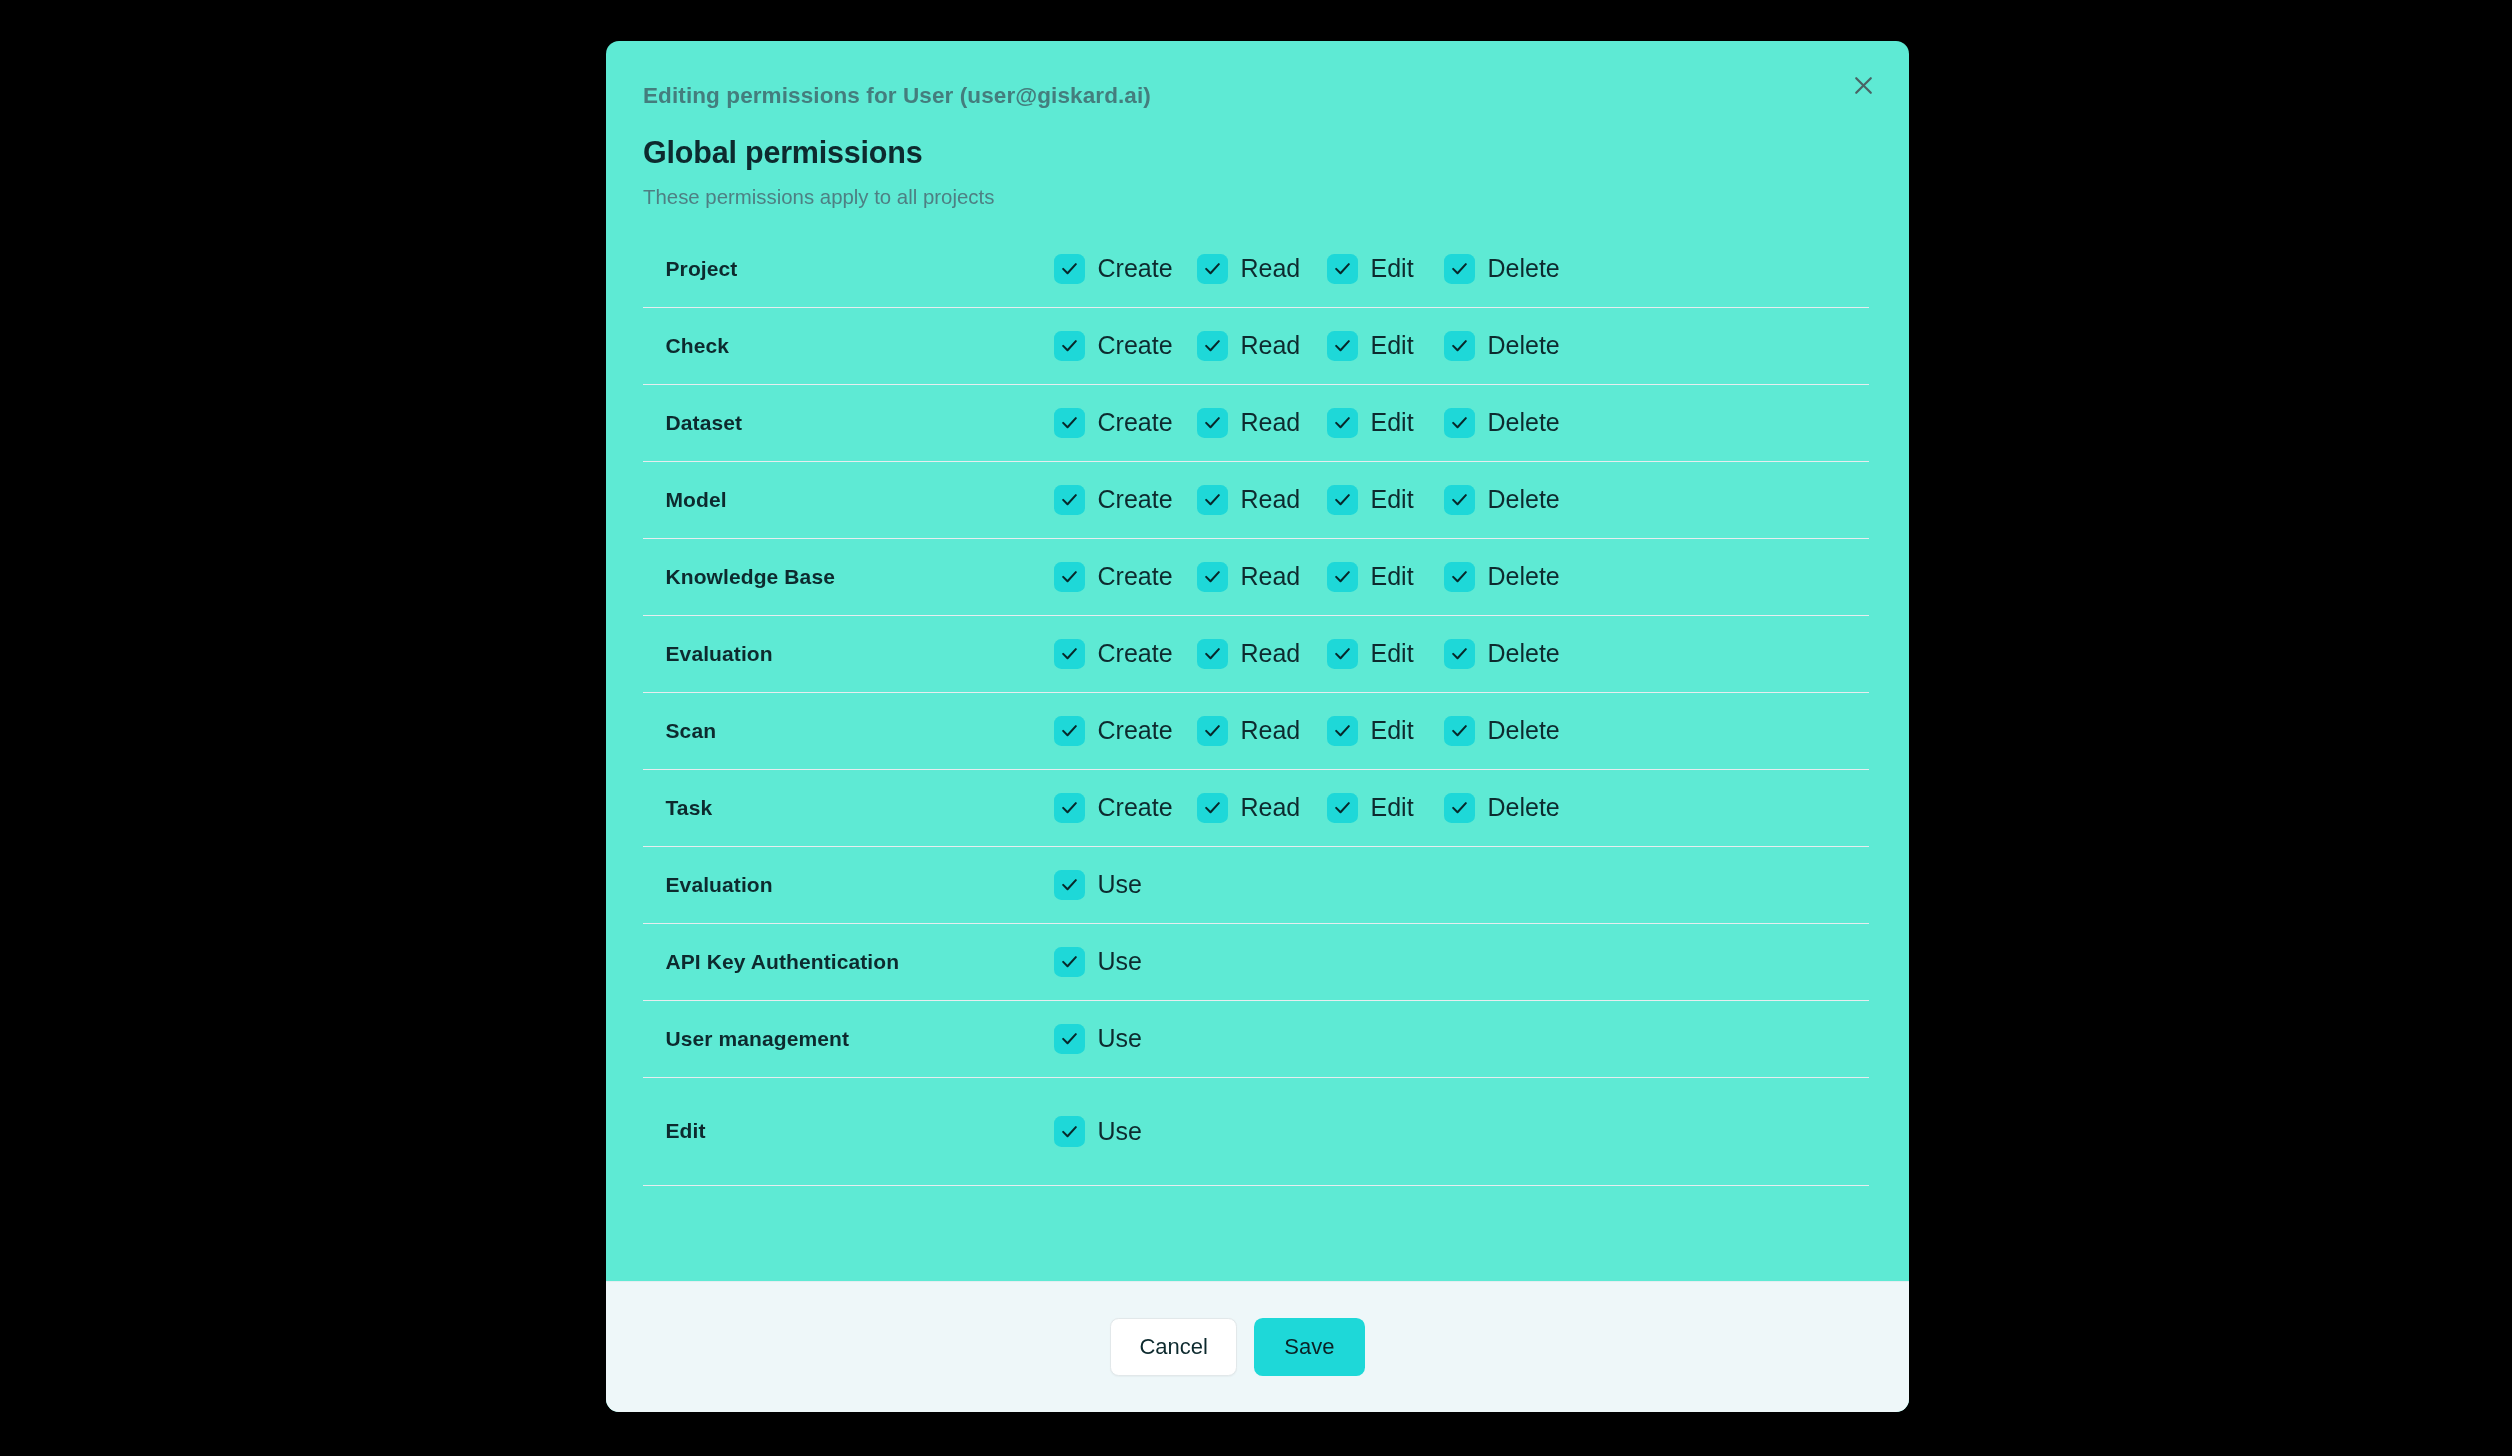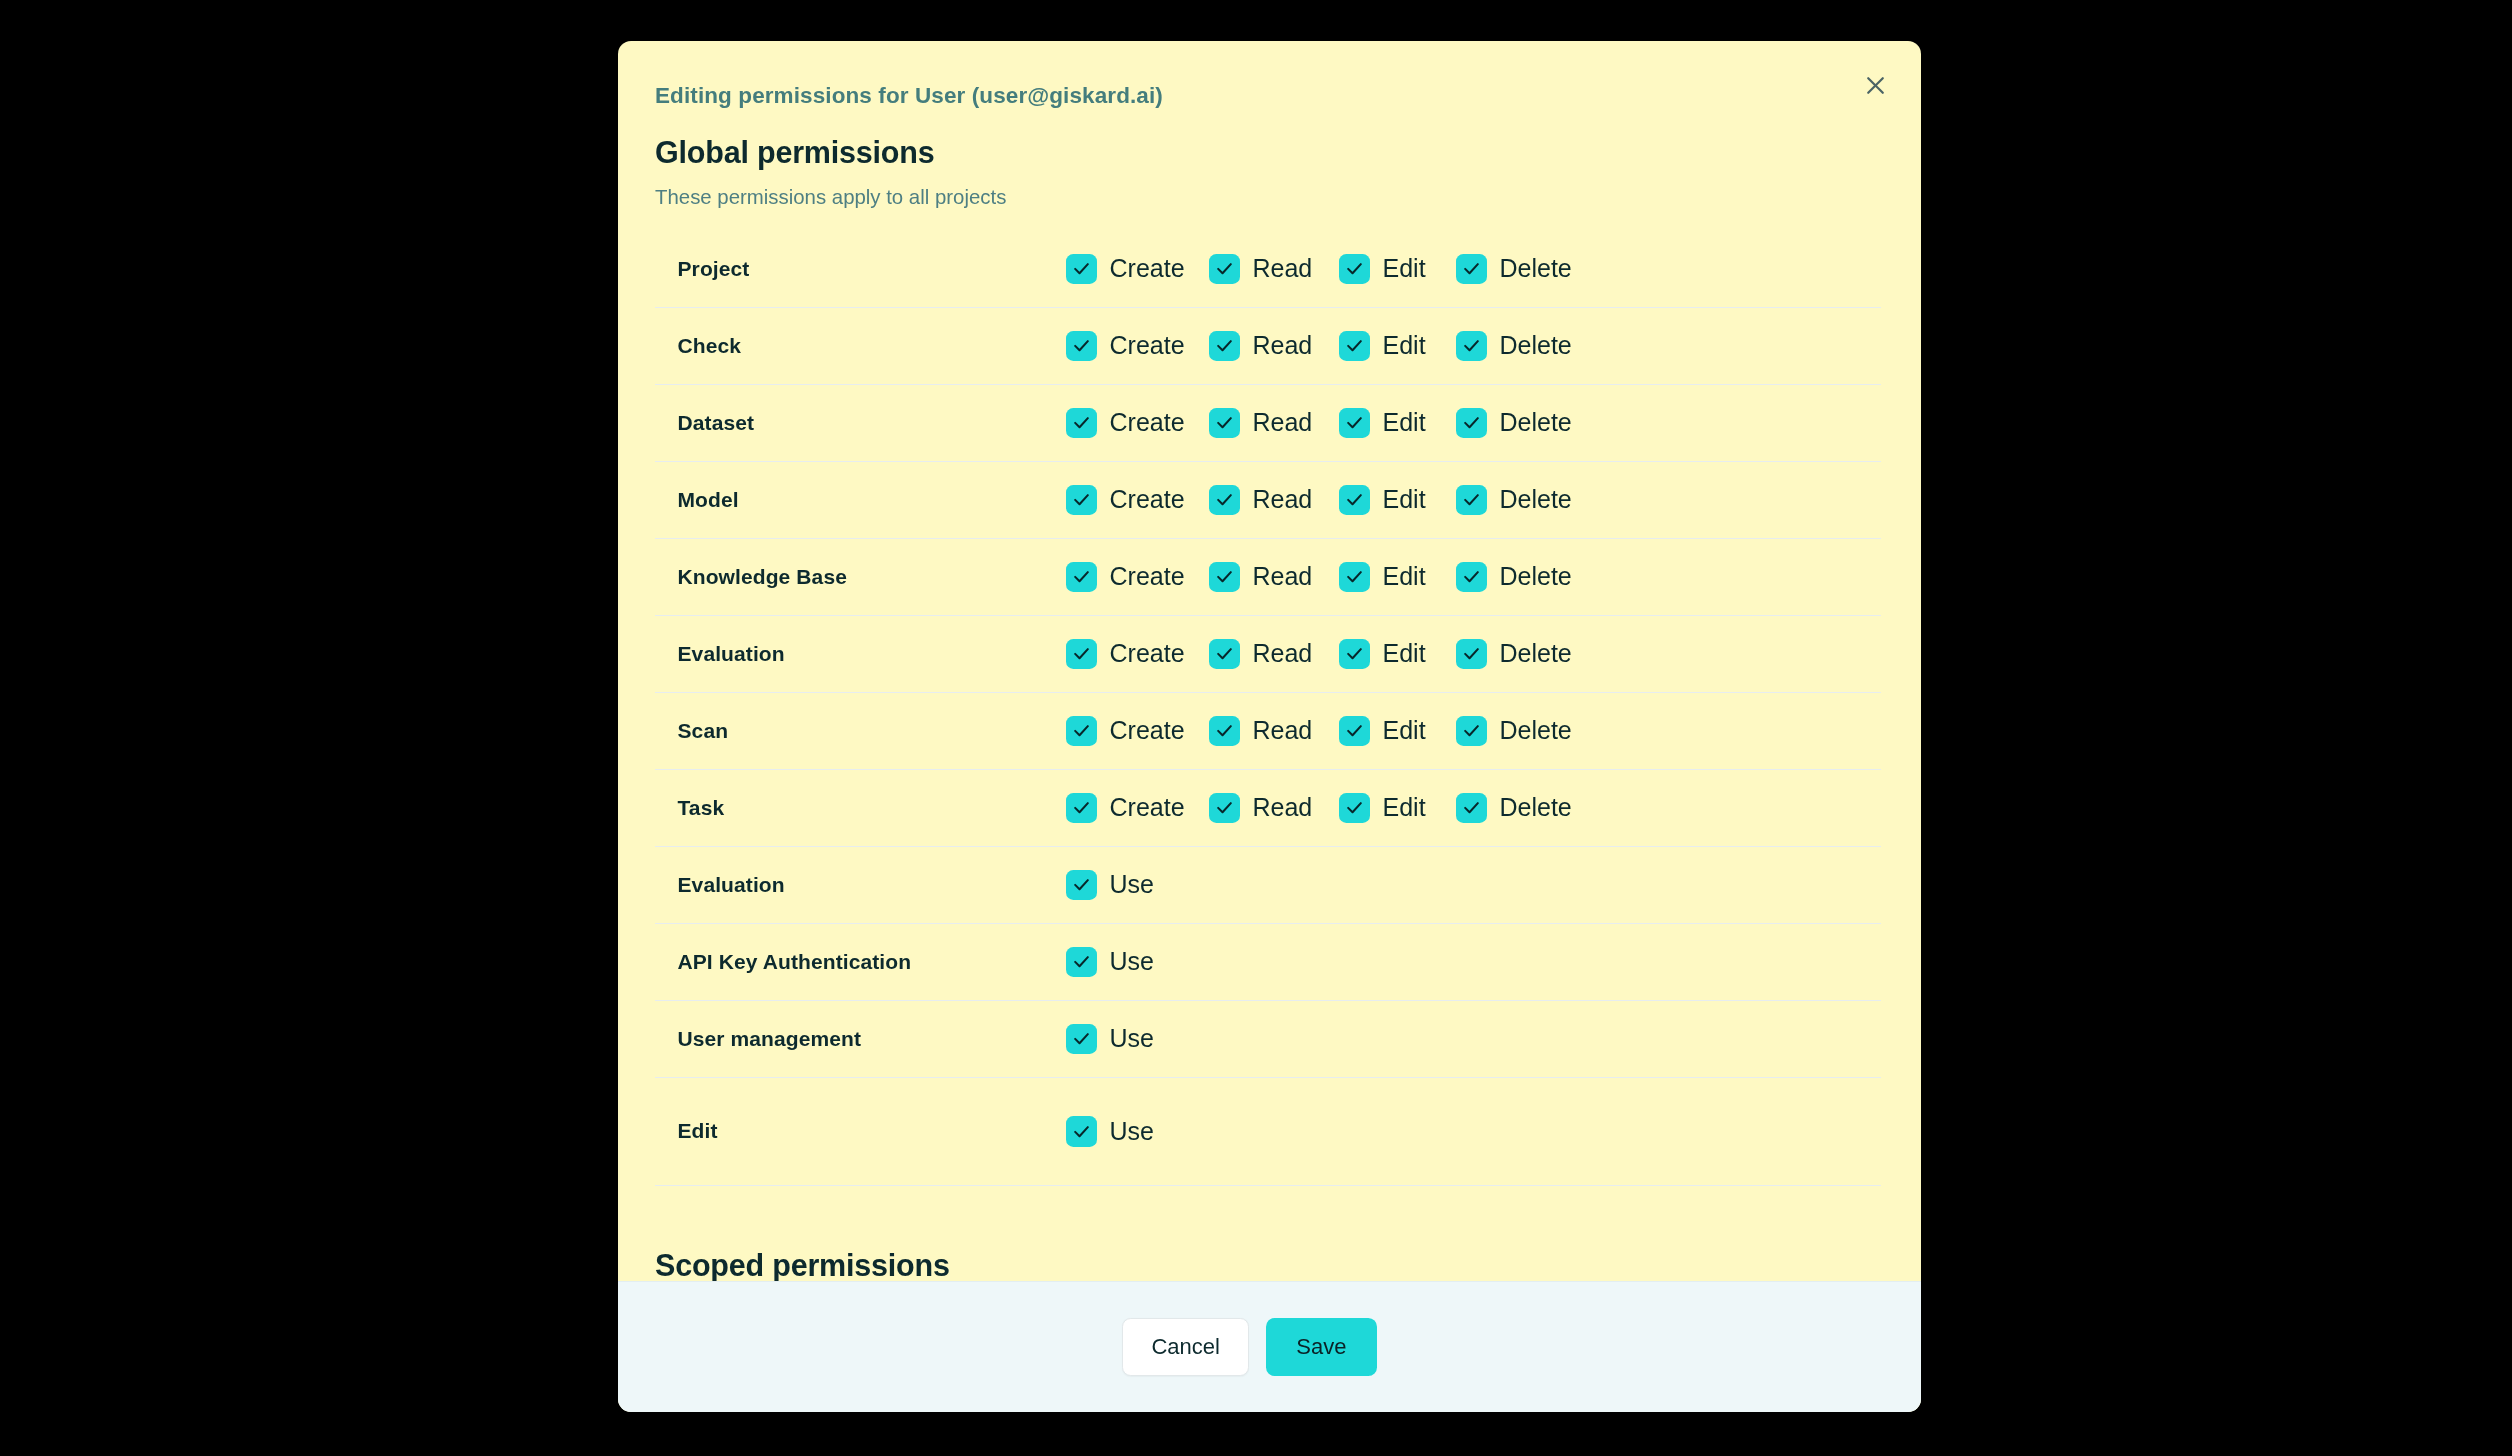--- a/index.html
+++ b/index.html
@@ -19,25 +19,24 @@
     background: #000000;
   }
 
   
   .dialog {
     position: absolute;
     left: 606px;
     top: 41px;
     width: 1303px;
     height: 1371px;
-    background: #fef9c3;
+    background: #5eead4;
     border-radius: 13px;
     box-shadow: 0 4.4px 29px rgba(0,0,0,0.35);
     overflow: hidden;
-    margin-left: 12px;
   }
 
   .dialog-scroll {
     position: absolute;
     left: 0; top: 0;
     width: 100%;
     height: 1240px;
     overflow: hidden;
   }
 
@@ -571,24 +570,20 @@
                   <svg width="19" height="19" viewBox="0 0 24 24" fill="none" stroke="#07282b" stroke-width="2.6" stroke-linecap="round" stroke-linejoin="round">
                     <polyline points="4,12.5 9.5,18 20,6.5"></polyline>
                   </svg>
                 </span>
                 <span class="chk-label">Use</span>
               </label>
             </div>
           </div>
         </div>
 
-      <div class="scoped-wrap">
-        <h2 class="scoped-title">Scoped permissions</h2>
-
-      </div>
 
     </div>
 
     <div class="dialog-footer">
       <button class="btn btn-cancel">Cancel</button>
       <button class="btn btn-save">Save</button>
     </div>
 
   </div>
 </div>

